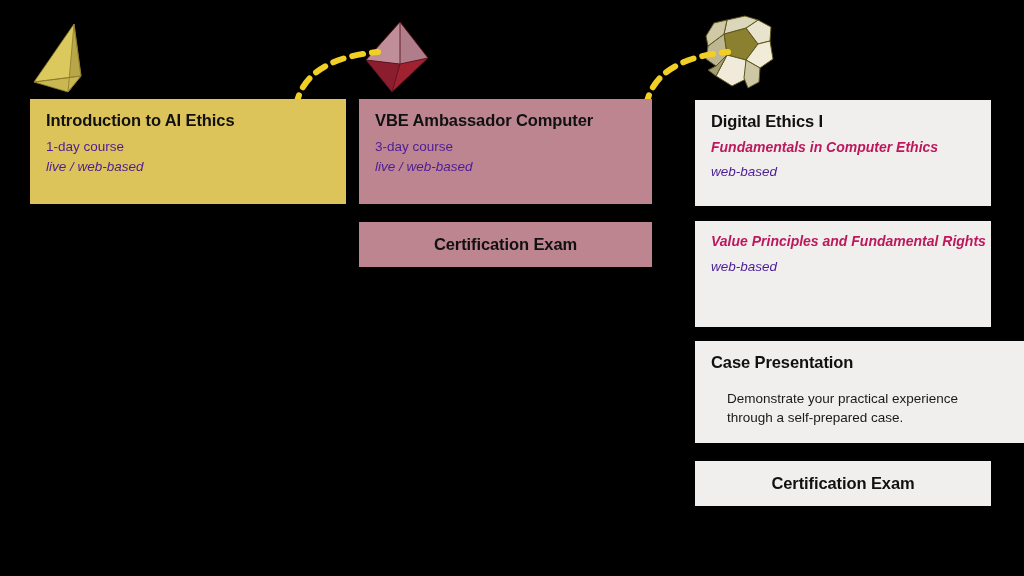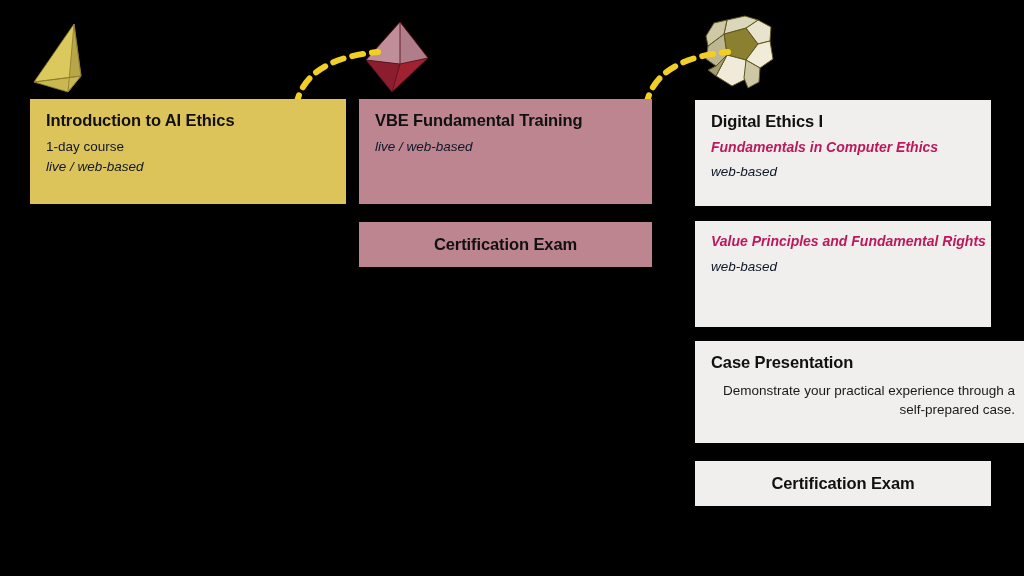--- a/index.html
+++ b/index.html
@@ -42,32 +42,31 @@
     font-size: 14px;
     font-weight: bold;
     font-style: italic;
     color: #be185d;
     line-height: 1.25;
     margin: 0 0 7px 0;
     white-space: nowrap;
   }
   .card-line {
     font-size: 13.5px;
-    color: #0f172a;
+    color: #4c1d95;
     line-height: 1.3;
     margin: 0 0 3px 0;
     white-space: nowrap;
   }
   .card-line.italic { font-style: italic; }
   .card-body {
     font-size: 13.5px;
     color: #1a1a1a;
     line-height: 1.45;
-    margin: 8px;
-    text-align: right;
+    margin: 16px;
   }
   .card.exam { padding-top: 13px; text-align: center; }
   .card.exam .card-title { margin-bottom: 0; }
 
   
   #card-intro      { left: 30px;  top: 99px;  width: 316px; height: 105px; }
   #card-vbe        { left: 359px; top: 99px;  width: 293px; height: 105px; }
   #card-vbe-exam   { left: 359px; top: 222px; width: 293px; height: 45px;  }
   #card-de1        { left: 695px; top: 100px; width: 296px; height: 106px; }
   #card-de2        { left: 695px; top: 221px; width: 296px; height: 106px; }
@@ -148,21 +147,22 @@
     </svg>
   </div>
 
   <div class="card yellow" id="card-intro">
     <div class="card-title">Introduction to AI Ethics</div>
     <div class="card-line">1-day course</div>
     <div class="card-line italic">live / web-based</div>
   </div>
 
   <div class="card rose" id="card-vbe">
-    <div class="card-title">VBE Fundamental Training</div>
+    <div class="card-title">VBE Ambassador Computer</div>
+    <div class="card-line">3-day course</div>
     <div class="card-line italic">live / web-based</div>
   </div>
 
   <div class="card rose exam" id="card-vbe-exam">
     <div class="card-title">Certification Exam</div>
   </div>
 
   <div class="card white" id="card-de1">
     <div class="card-title">Digital Ethics I</div>
     <div class="card-subtitle">Fundamentals in Computer Ethics</div>

